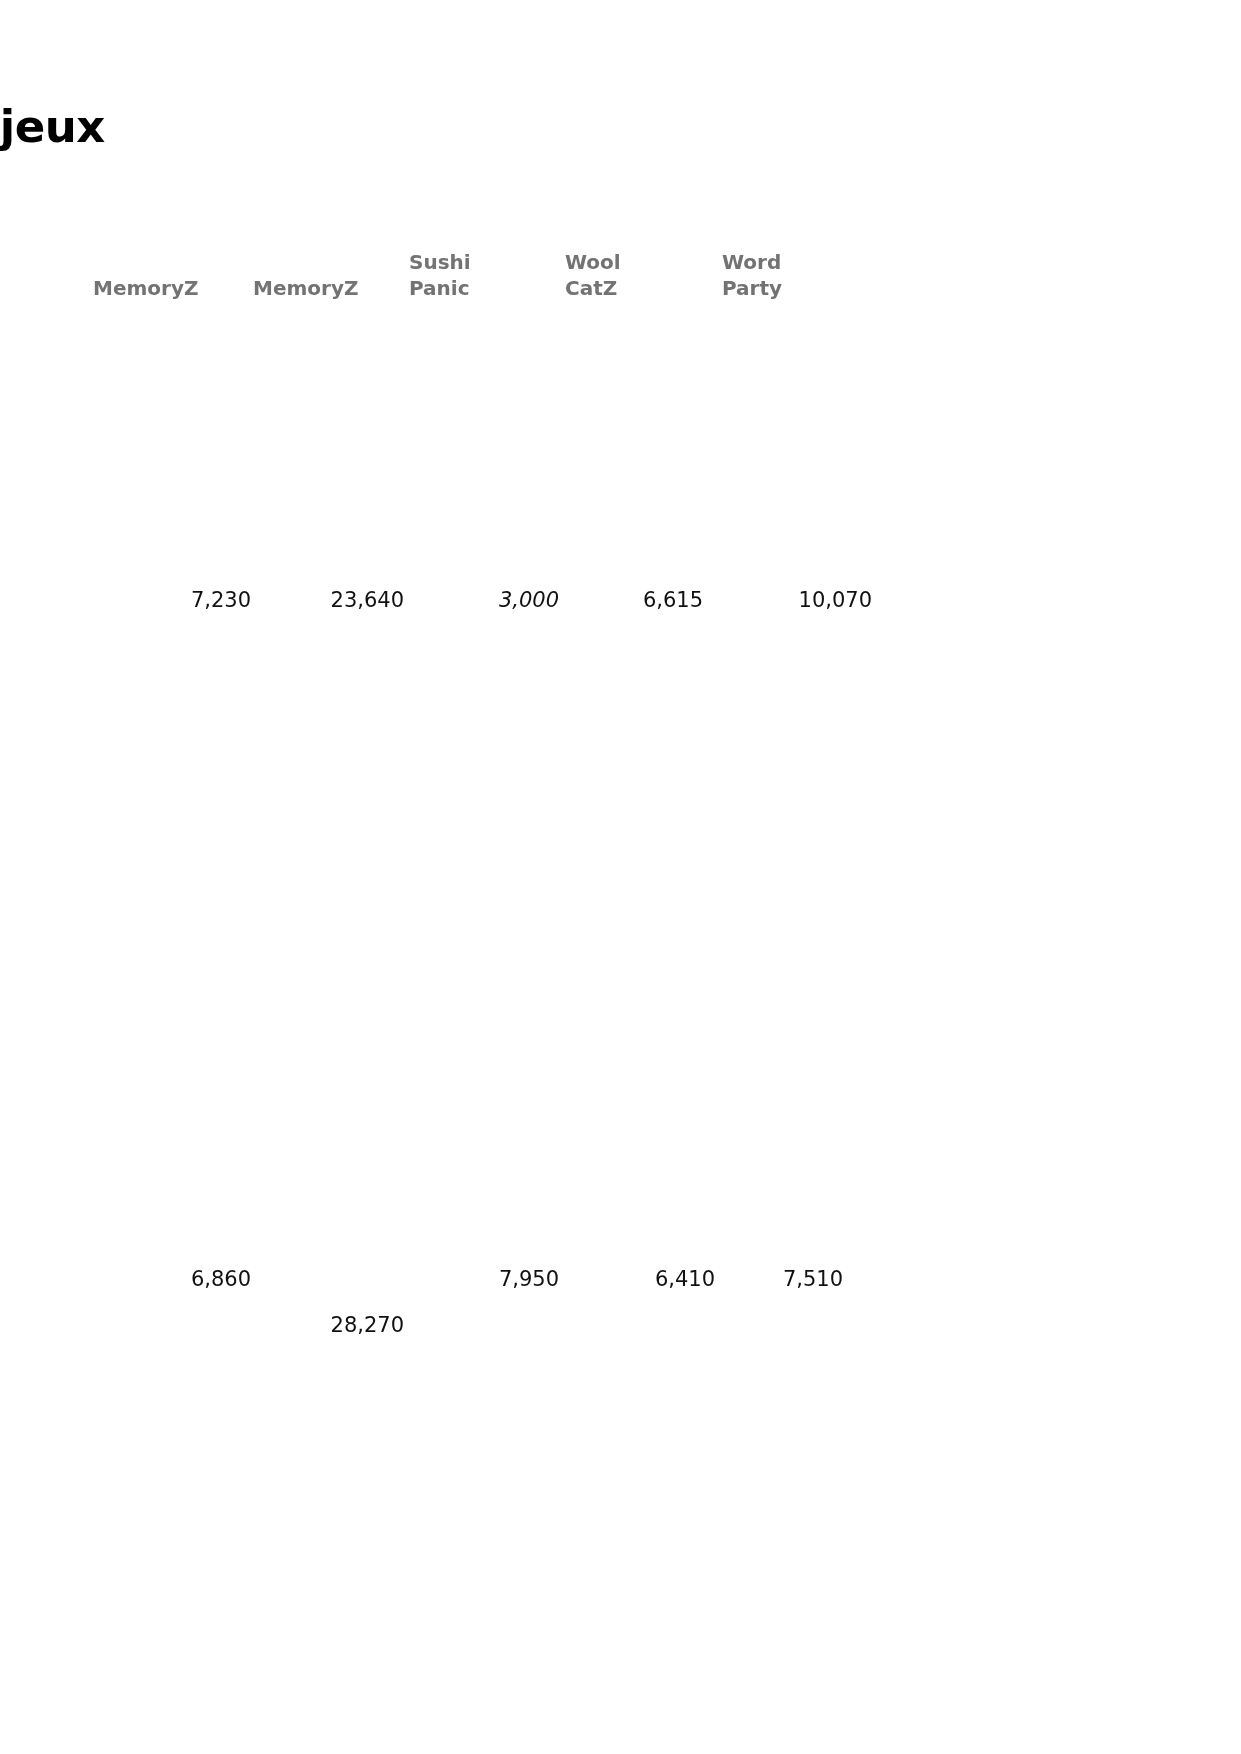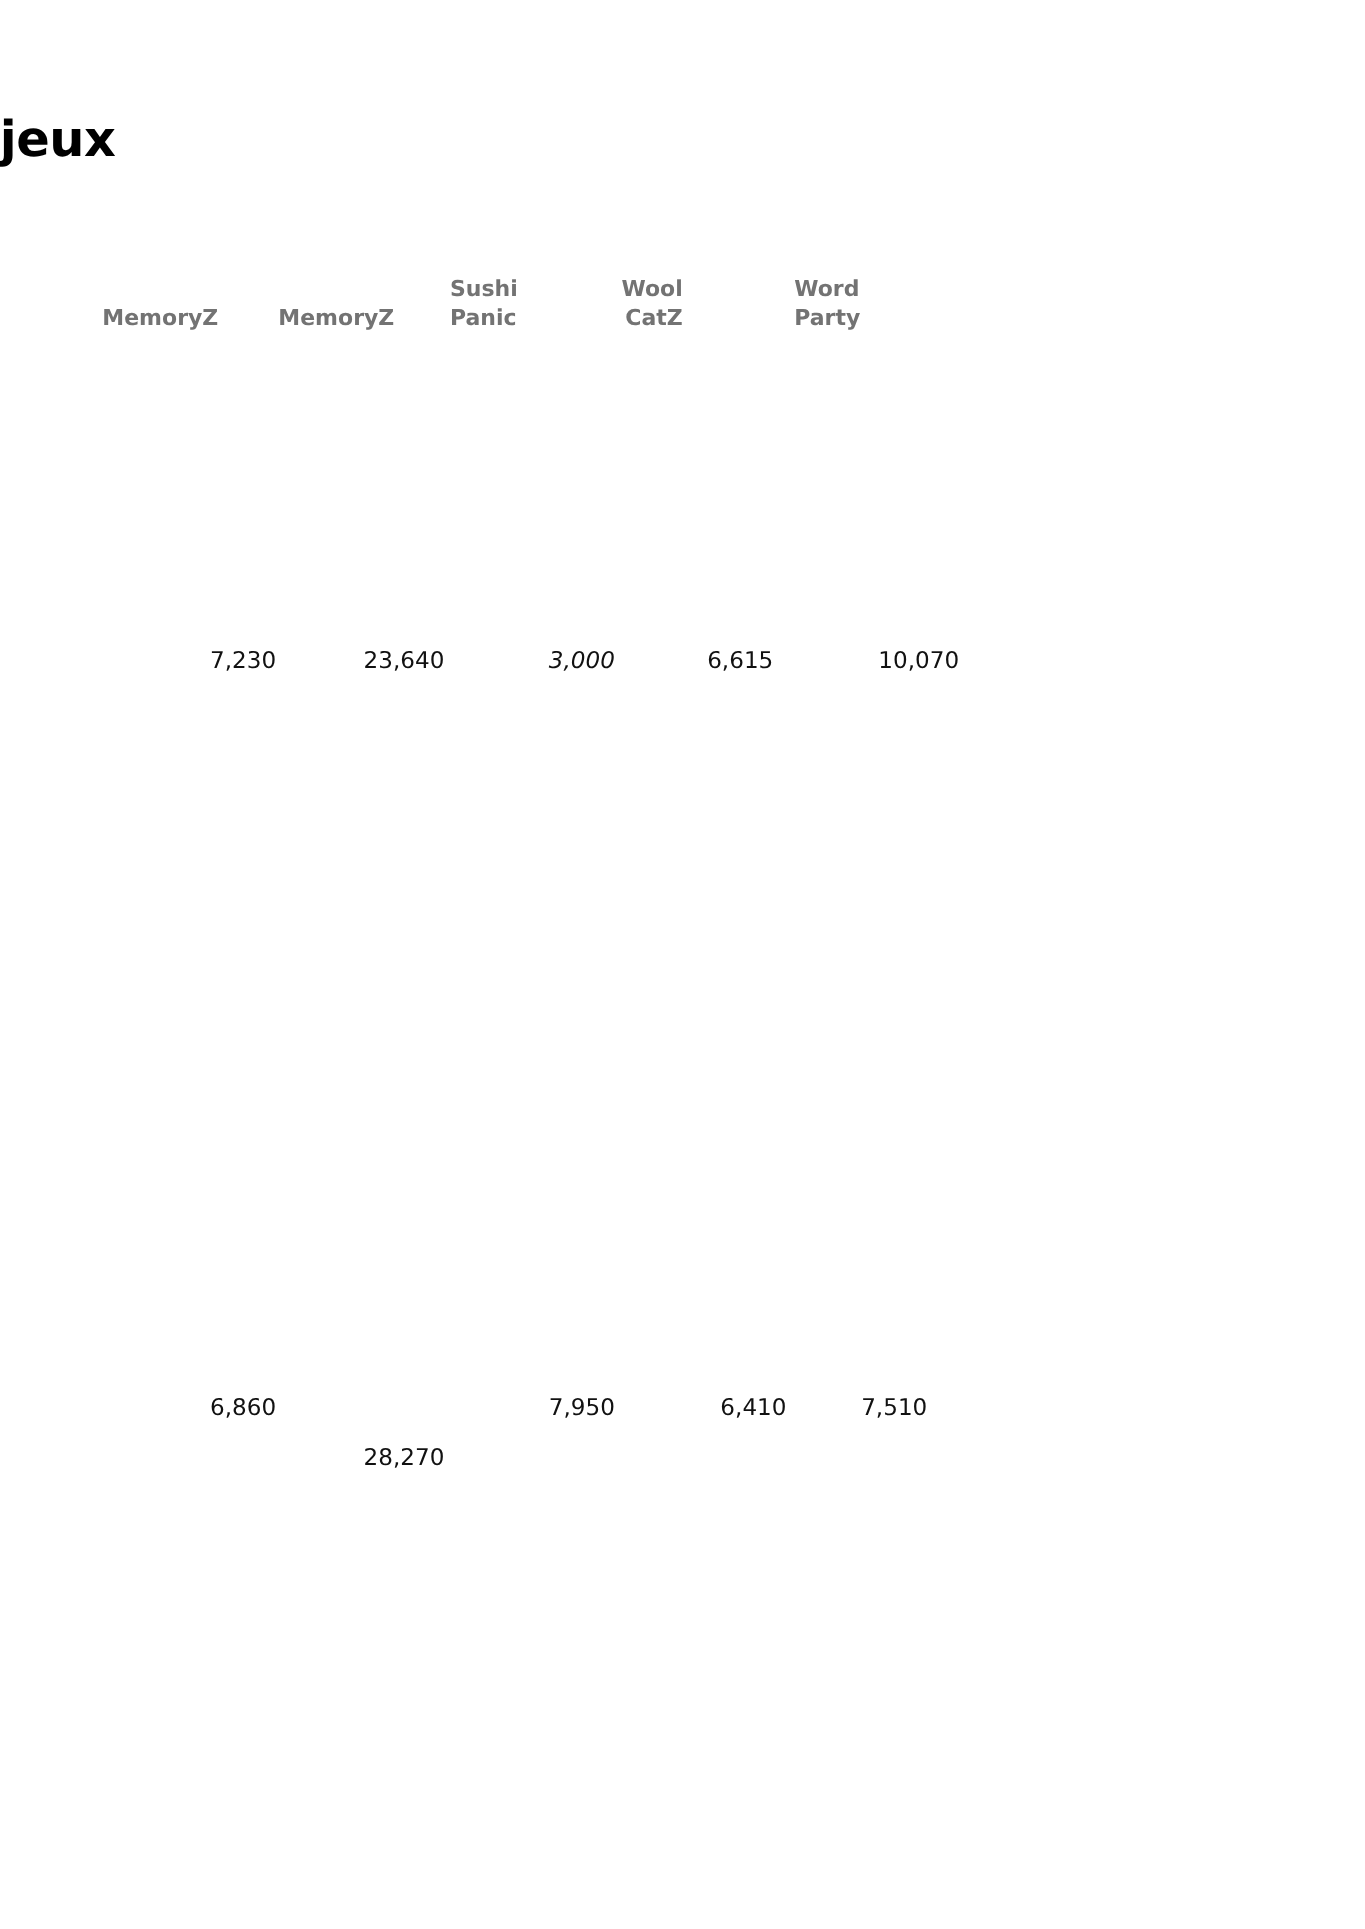--- a/index.html
+++ b/index.html
@@ -113,21 +113,21 @@
   <div class="title-clip">
     <div class="title-text">ır jeux</div>
   </div>
 
   <div class="table">
     <div class="header-row" id="header-row">
         <div class="col-head one-line" style="left: 93px;">MemoryZ</div>
         <div class="col-head one-line" style="left: 253px;">MemoryZ</div>
         <div class="col-head" style="left: 409px;">Sushi
 Panic</div>
-        <div class="col-head" style="left: 565px; text-align: right;">Wool
+        <div class="col-head" style="left: 565px;">Wool
 CatZ</div>
         <div class="col-head" style="left: 722px;">Word
 Party</div>
       </div>
     <div id="rows-container">
         <div class="data-row" style="top: 380px;">
           <div class="row-label"></div>
           <div class="cell-value" style="left: 91px; width: 160px;">7,230</div>
           <div class="cell-value" style="left: 244px; width: 160px;">23,640</div>
           <div class="cell-value" style="left: 399px; width: 160px; font-style: italic;">3,000</div>

